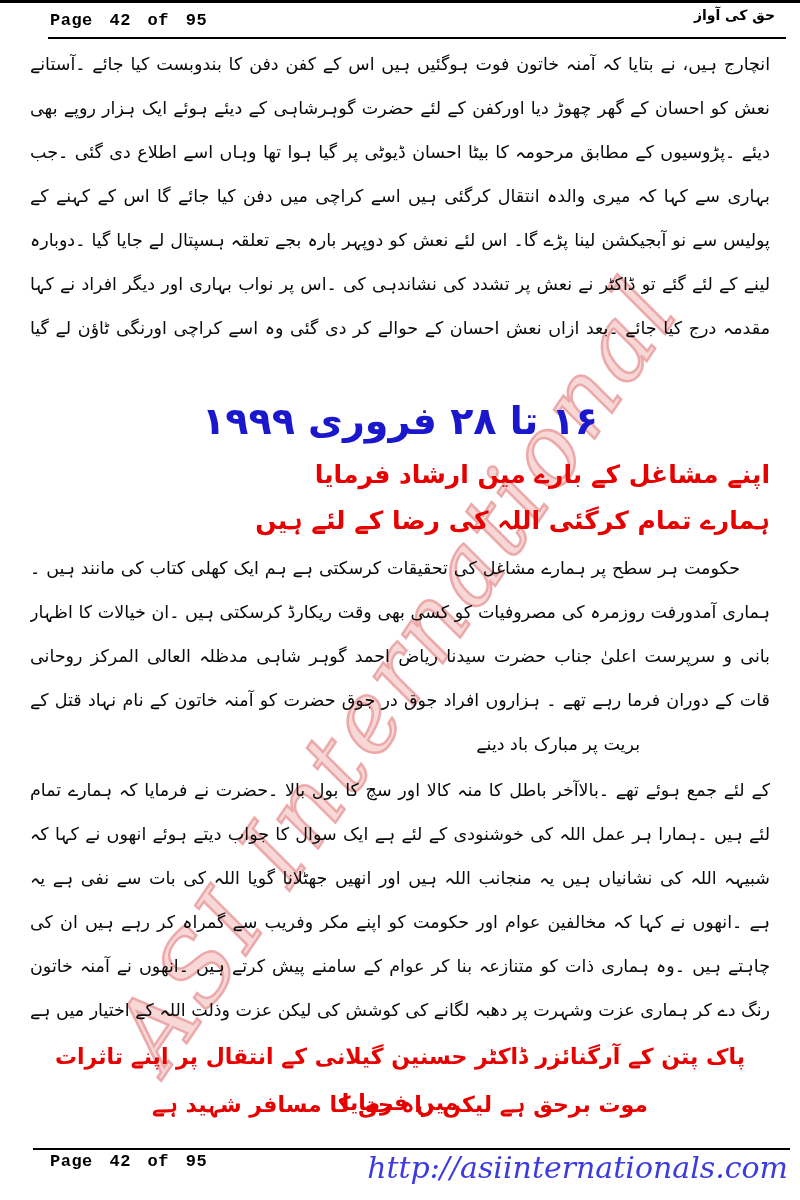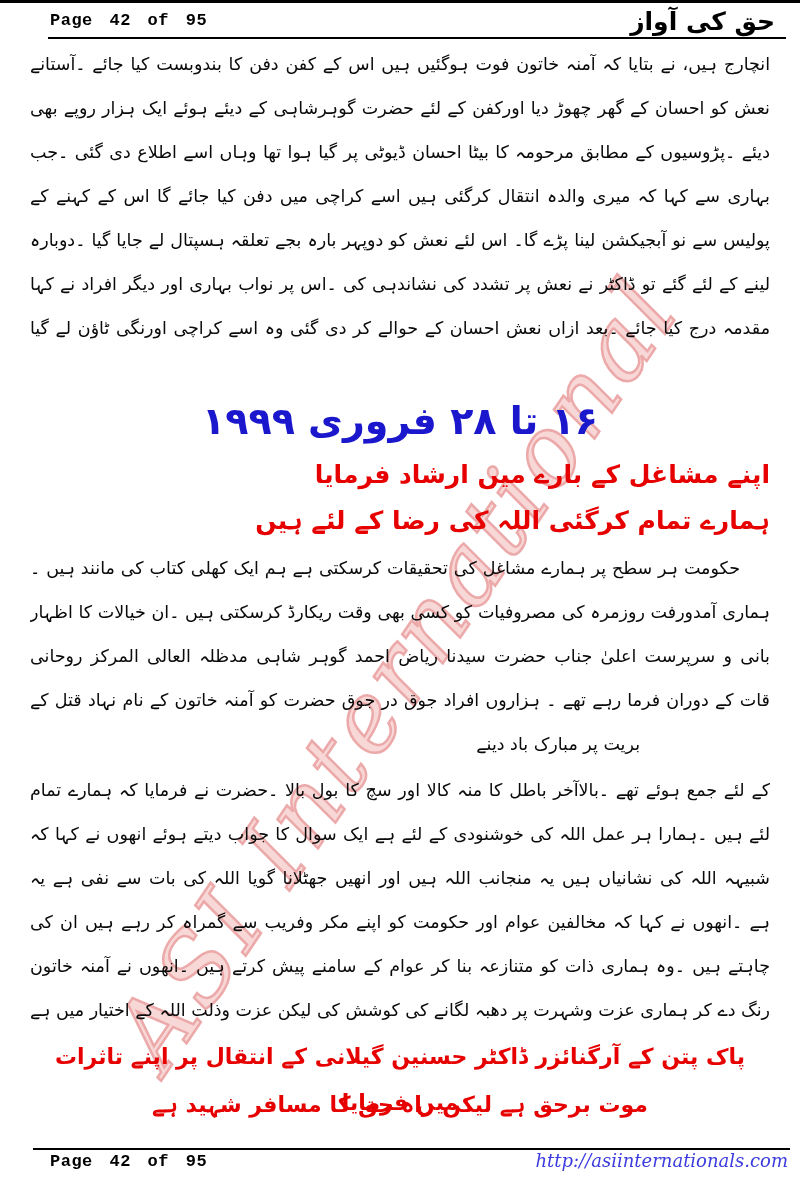--- a/index.html
+++ b/index.html
@@ -23,21 +23,21 @@
   .urdu{direction:rtl;unicode-bidi:embed;}
 
   .header-page{
     position:absolute;top:11px;left:50px;
     font-size:17px;font-weight:bold;color:#000;
     word-spacing:6px;letter-spacing:0.5px;
     z-index:2;
   }
   .masthead{
     position:absolute;top:7px;right:25px;
-    font-size:25px;font-weight:bold;color:#000;
+    font-size:14px;font-weight:bold;color:#000;
     z-index:2;
   }
   .header-rule{position:absolute;top:37px;left:48px;right:14px;height:2px;background:#000;z-index:2;}
 
   .watermark{
     position:absolute;
     left:-80px;top:615px;width:960px;height:120px;
     transform:rotate(-56deg);
     transform-origin:center center;
     font-family:"DejaVu Serif",serif;
@@ -100,21 +100,21 @@
   .footer-page{
     position:absolute;top:1152px;left:50px;
     font-size:17px;font-weight:bold;color:#000;
     word-spacing:6px;letter-spacing:0.5px;
     z-index:2;
   }
   .footer-url{
     position:absolute;top:1150px;right:12px;
     font-family:"DejaVu Serif",serif;
     font-style:italic;
-    font-size:18px;
+    font-size:30px;
     color:var(--url-blue,#3b3bde);
     text-decoration:none;
     z-index:2;
   }
 </style>
 </head>
 <body>
 
 <div class="page">
   <div class="top-border"></div>

